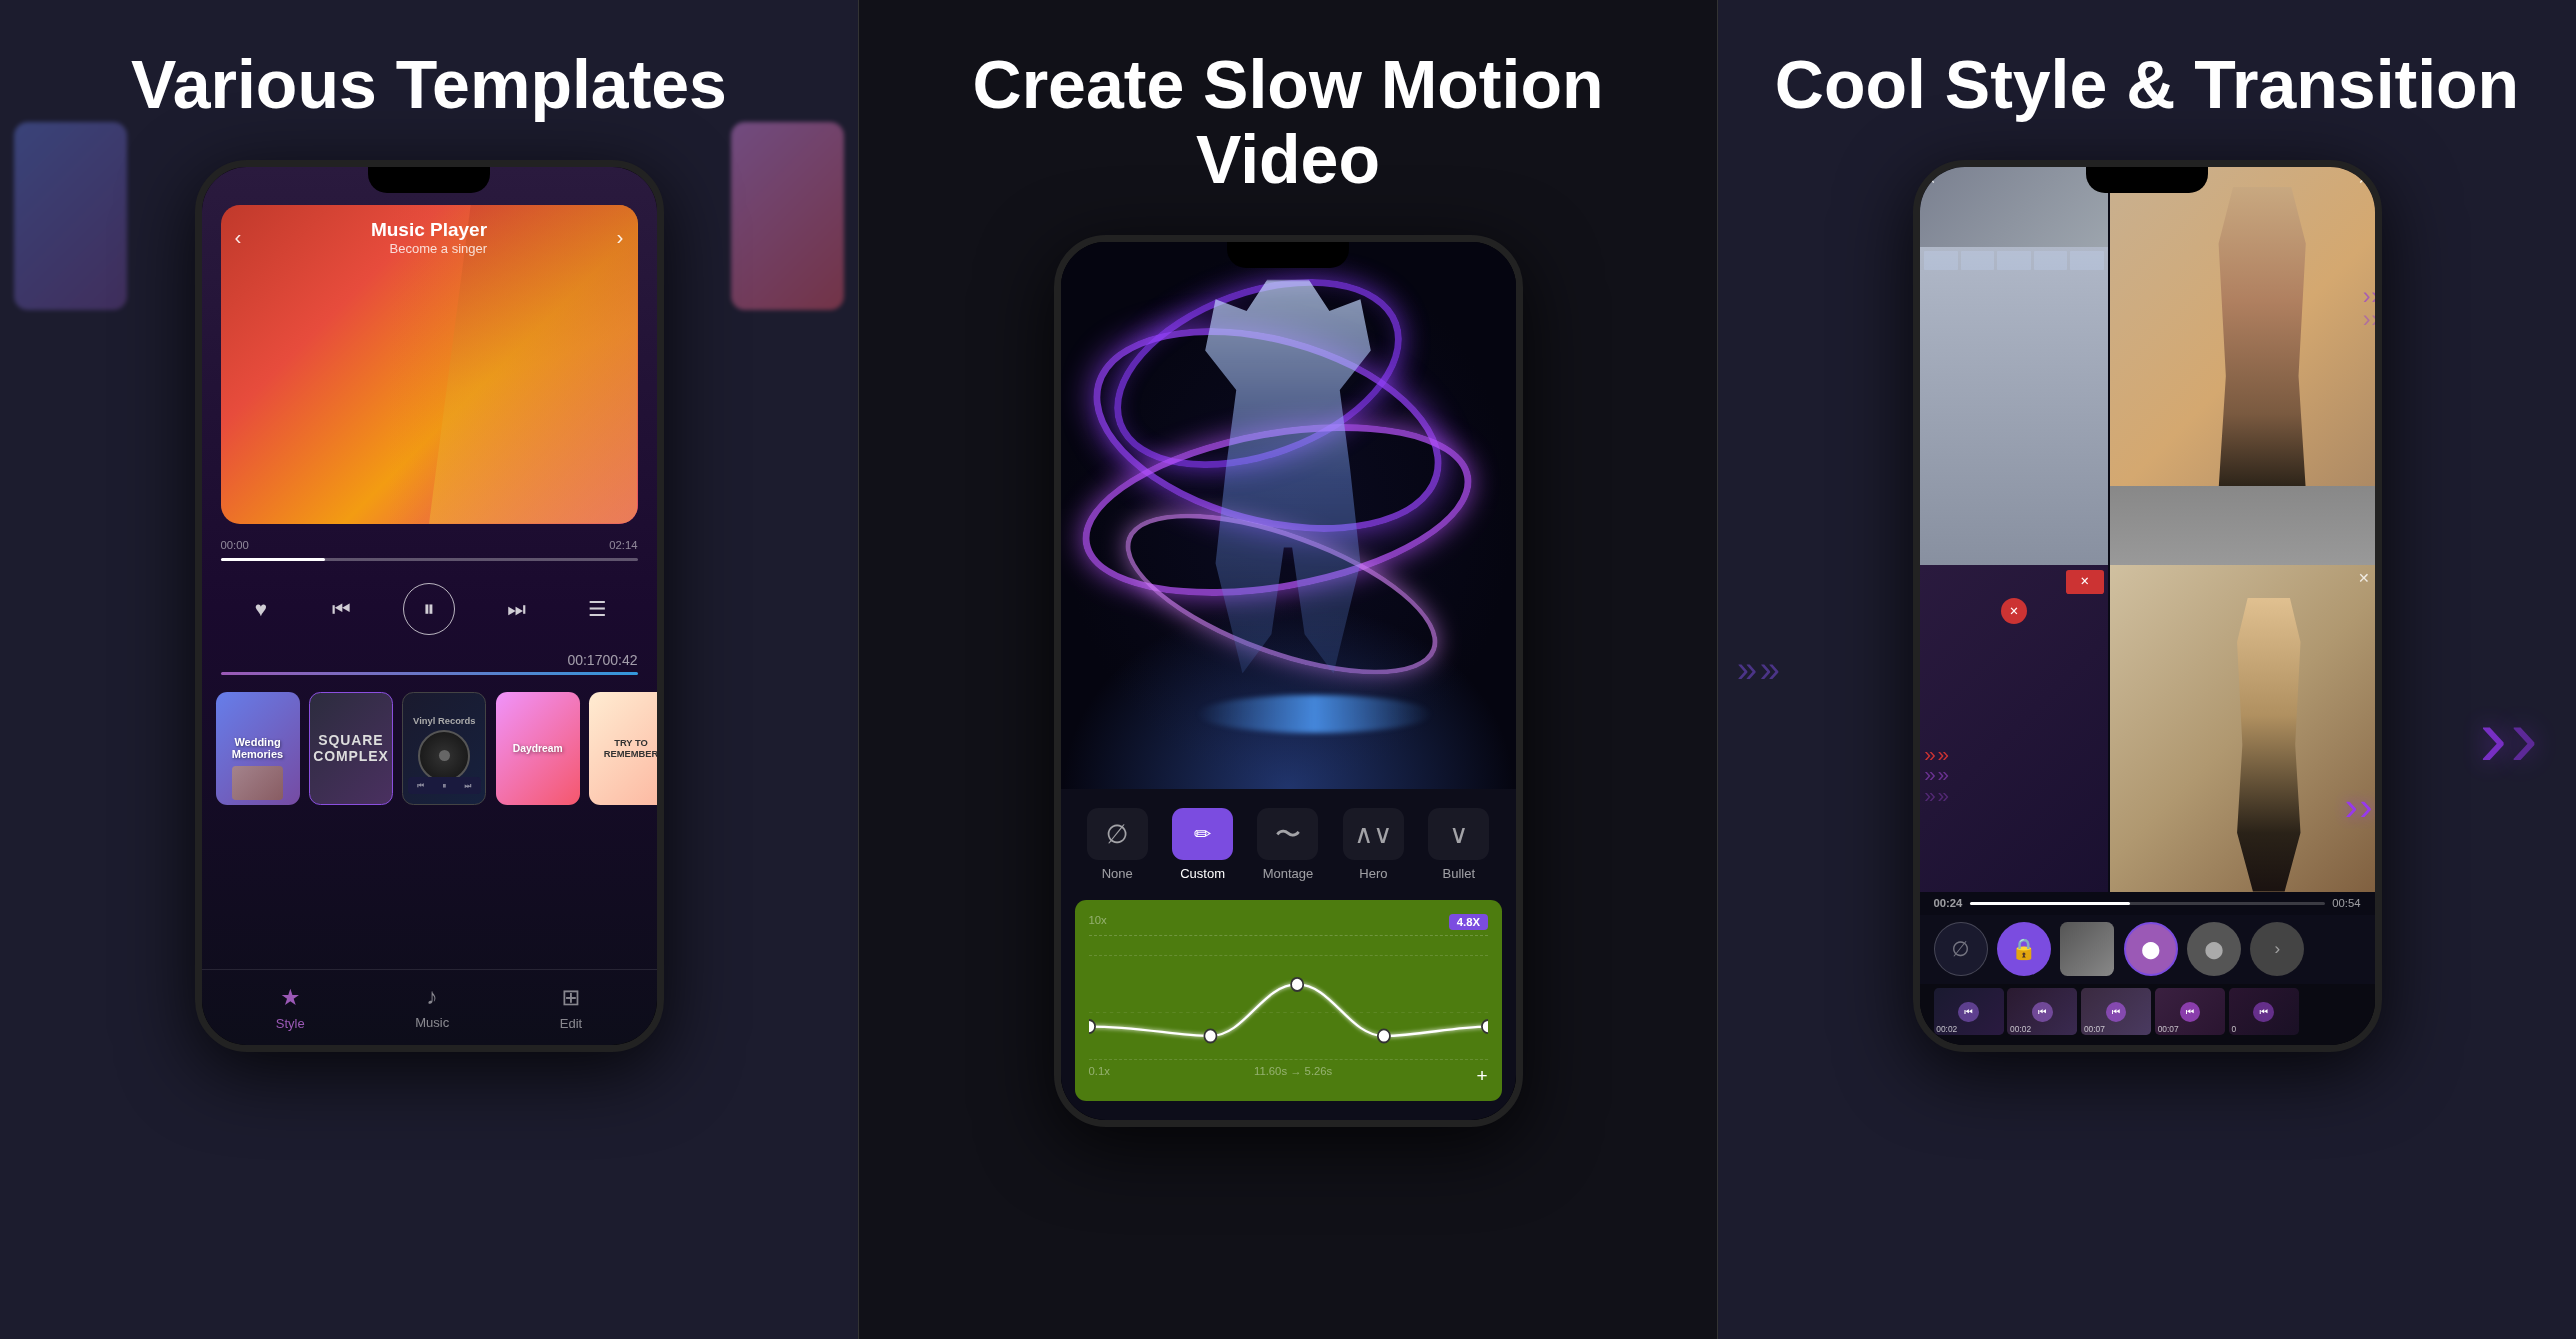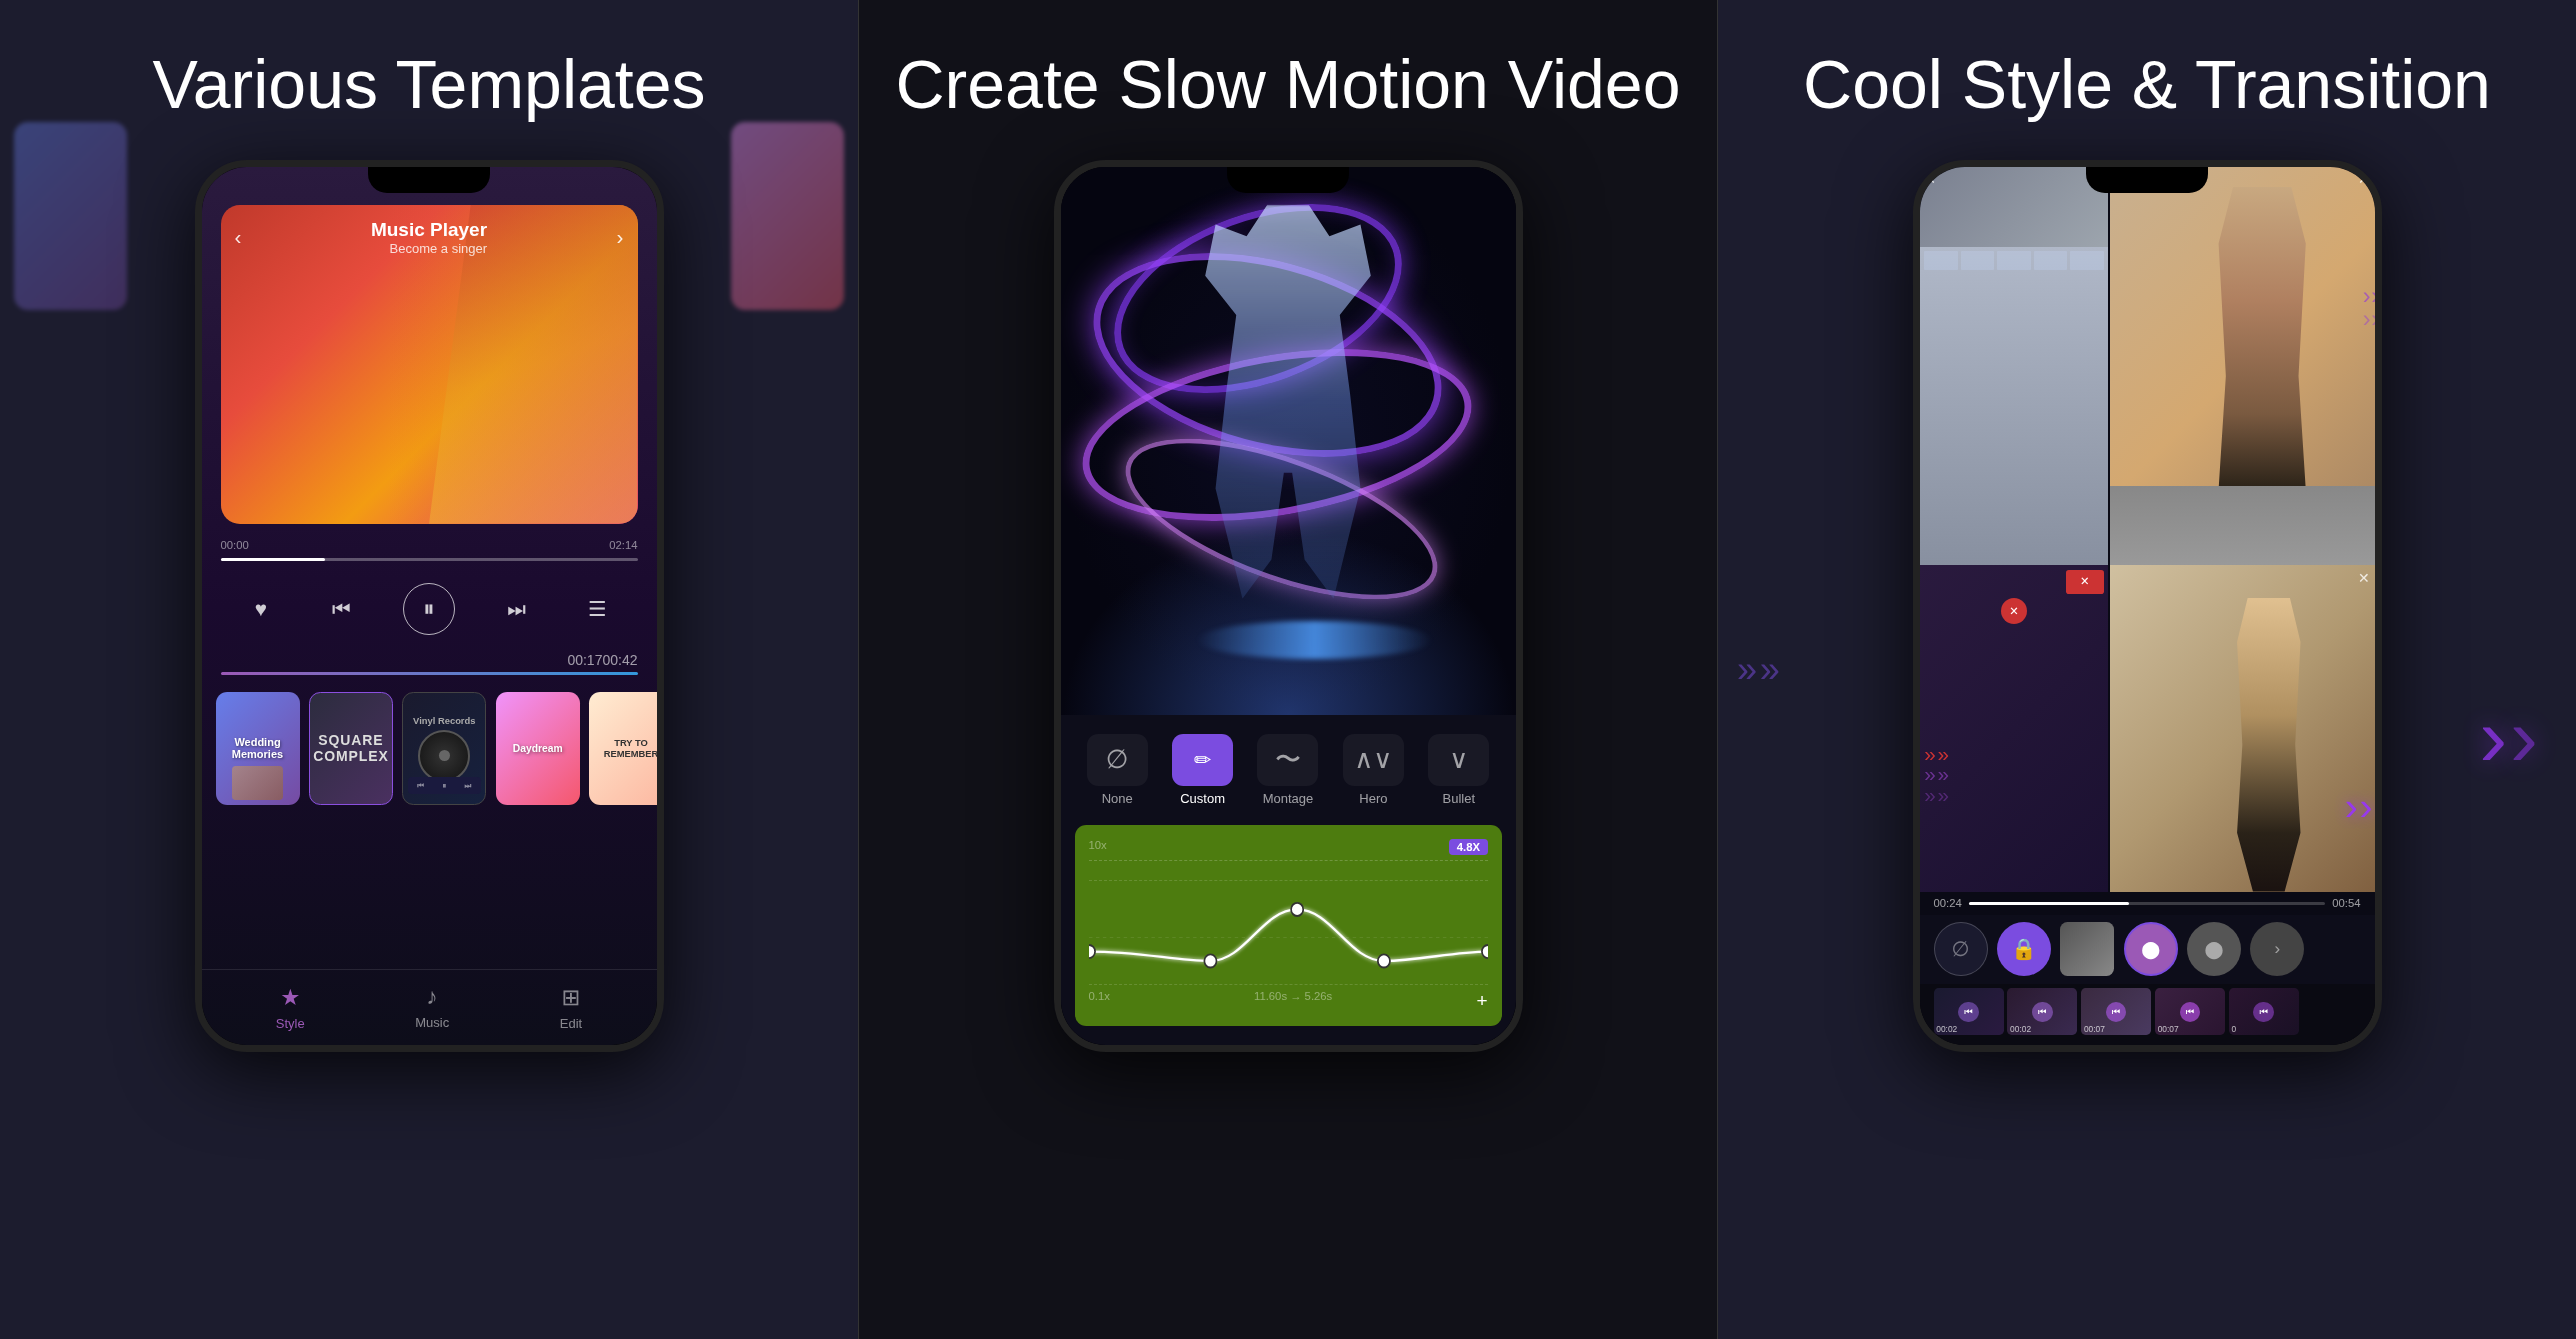--- a/index.html
+++ b/index.html
@@ -21,21 +21,21 @@
       position: relative;
       overflow: hidden;
     }
 
     .panel-1 { background: #1c1c2e; }
     .panel-2 { background: #111118; border-left: 0.9px solid #333; border-right: 0.9px solid #333; }
     .panel-3 { background: #1c1c2e; }
 
     .panel-title {
       font-size: 68px;
-      font-weight: 400;
+      font-weight: 700;
       color: #ffffff;
       text-align: center;
       margin-bottom: 38px;
       line-height: 1.1;
       z-index: 2;
     }
 
     
     .phone {
       width: 469px;
@@ -680,21 +680,21 @@
             <div style="position:absolute;right:1.9px;bottom:20%;display:flex;gap:1.9px;opacity:0.9;">
               <span style="color:#9933ff;font-size:39px;line-height:1;text-shadow:0 0 14px rgba(153,51,255,0.8);">›</span>
               <span style="color:#9933ff;font-size:39px;line-height:1;text-shadow:0 0 14px rgba(153,51,255,0.8);">›</span>
             </div>
           </div>
         </div>
       </div>
 
       <div style="background:#0a0a15; padding: 5.6px 14px;">
         <div style="display:flex; align-items:center; gap:7.5px;">
-          <span style="color:rgba(255,255,255,0.6);font-size:11.3px;">00:24</span>
+          <span style="color:rgba(255,255,255,0.6);font-size:11.3px;font-weight:bold;">00:24</span>
           <div style="flex:1; height:2.8px; background:rgba(255,255,255,0.2); border-radius:1.9px; position:relative;">
             <div style="position:absolute;left:0;top:0;width:45%;height:100%;background:white;border-radius:1.9px;"></div>
           </div>
           <span style="color:rgba(255,255,255,0.6);font-size:11.3px;">00:54</span>
         </div>
       </div>
 
       <div style="display:flex; gap:9.4px; padding:7.5px 14px; background:#0d0d1a; overflow:hidden;">
 
         <div style="width:54px;height:54px;border-radius:50%;background:#1a1a2e;border:1.9px solid rgba(255,255,255,0.2);display:flex;align-items:center;justify-content:center;">

